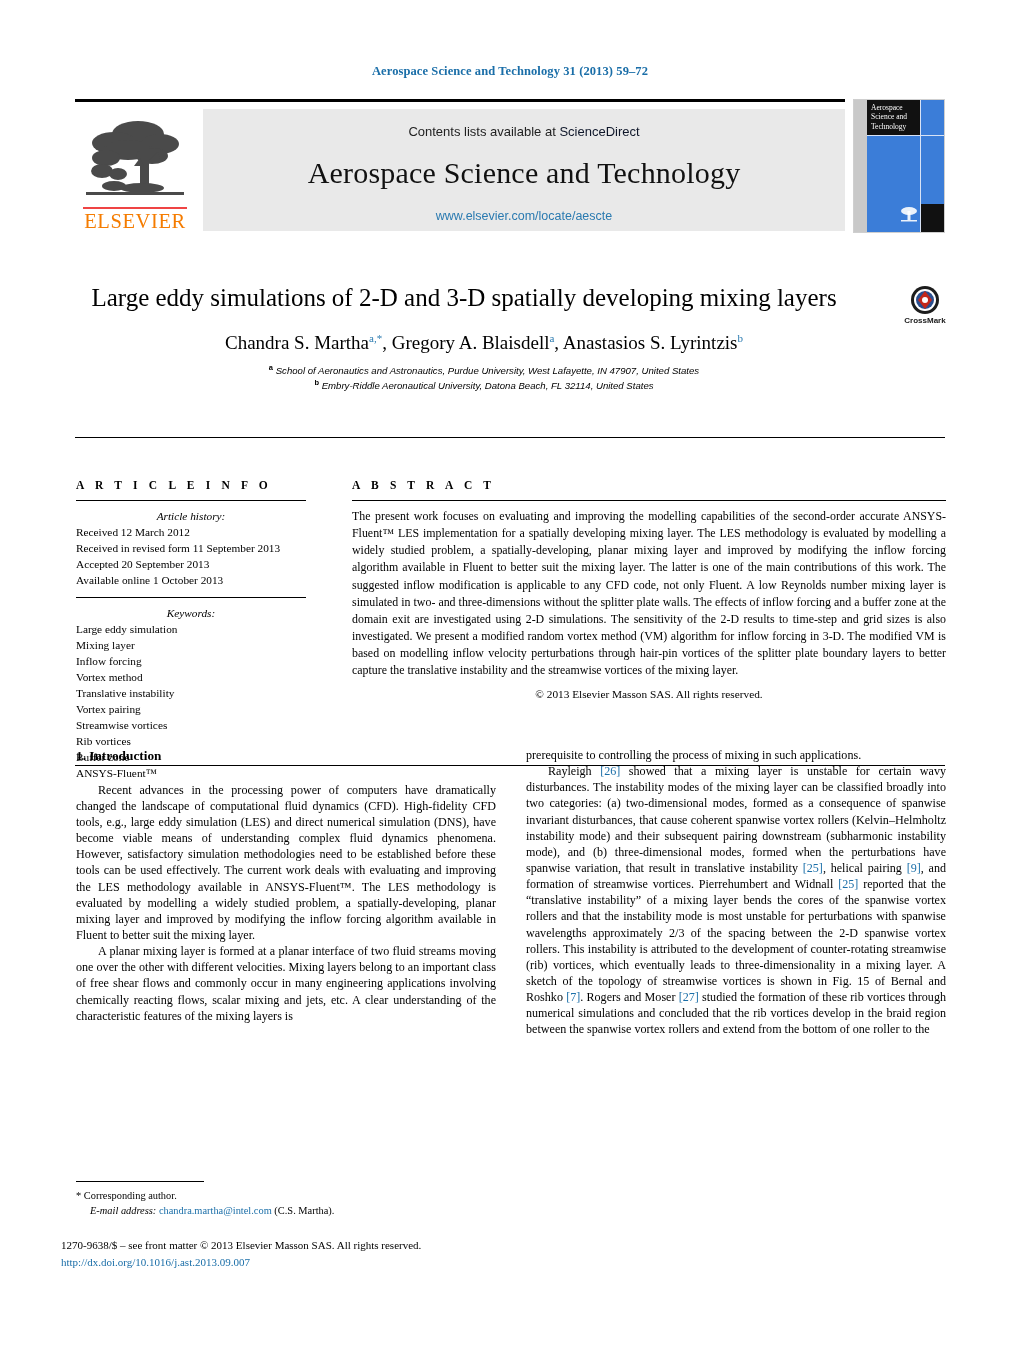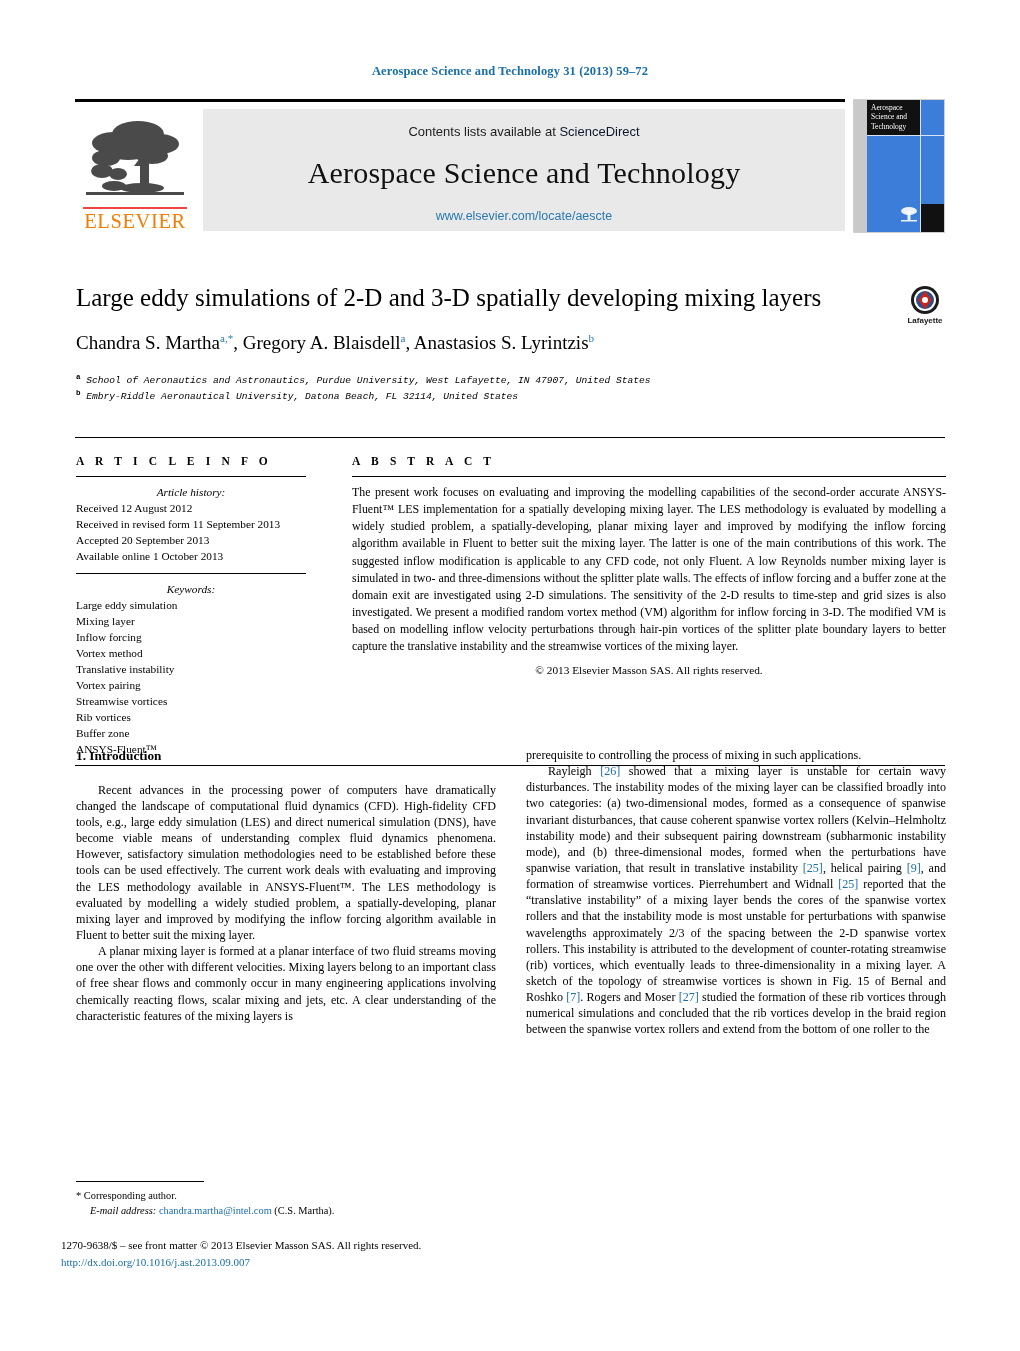--- a/index.html
+++ b/index.html
@@ -100,41 +100,41 @@
     position:absolute; left:17px; top:3px; width:48px;
     font-family: "Liberation Serif", serif;
     font-size: 7.5px; color:#fff; line-height: 1.25;
     text-align: left;
   }
   .cover .clogo {
     position:absolute; left:46px; top:105px; width:18px; height:20px;
   }
 
   
-  .titleblock { position: absolute; top: 283px; left: 76px; width: 800px; }
+  .titleblock { position: absolute; top: 283px; left: 84px; width: 800px; text-align: center; }
   .paper-title {
     font-family: "Liberation Serif", serif;
     font-size: 25px;
     line-height: 1.22;
     color: #000;
     font-weight: normal;
     margin: 0;
     width: 760px;
   }
   .authors {
     margin-top: 18px;
     font-family: "Liberation Serif", serif;
     font-size: 19px;
     color: #000;
   }
   .authors sup { font-size: 11px; color:#2a7ab0; vertical-align: super; }
   .authors sup.star { color:#2a7ab0; }
   .affils {
-    margin-top: 18px;
-    font-family: Liberation Mono, monospace;
+    margin-top: 9px;
+    font-family: Liberation Sans, sans-serif;
     font-style: italic;
     font-size: 9.6px;
     line-height: 1.45;
     color: #000;
   }
   .affils sup { font-size: 7.5px; font-style: normal; font-weight: bold; }
 
   .crossmark {
     position: absolute; top: 285px; left: 896px;
     width: 58px; height: 46px;
@@ -154,20 +154,21 @@
 
   .infocol { position: absolute; top: 455px; left: 76px; width: 230px; }
   .abscol  { position: absolute; top: 455px; left: 352px; width: 594px; }
 
   .sechead {
     font-family: "Liberation Serif", serif;
     font-size: 11.5px;
     font-weight: bold;
     letter-spacing: 4.2px;
     color: #000;
+    margin-top: 24px;
   }
   .hrline { border: 0; border-top: 1px solid #000; margin: 9px 0 7px 0; }
 
   .info-body {
     font-family: "Liberation Serif", serif;
     font-size: 11.3px;
     line-height: 1.42;
     color: #000;
   }
   .info-body .lbl { font-style: italic; font-weight: normal; display:block;text-align:center; }
@@ -303,31 +304,31 @@
   </div>
 
   <div class="crossmark">
     <svg class="cmlogo" viewBox="0 0 30 30">
       <circle cx="15" cy="15" r="14" fill="#1c1c1c"></circle>
       <circle cx="15" cy="15" r="11" fill="#ffffff"></circle>
       <circle cx="15" cy="15" r="9" fill="#2a4f8f"></circle>
       <path d="M15 6 L22 15 L15 24 L8 15 Z" fill="#c4281c"></path>
       <circle cx="15" cy="15" r="3" fill="#ffffff"></circle>
     </svg>
-    <div class="cmtext">Lafayette</div>
+    <div class="cmtext">CrossMark</div>
   </div>
 
   <div class="divider"></div>
 
   <div class="infocol">
     <div class="sechead">A R T I C L E    I N F O</div>
     <hr class="hrline">
     <div class="info-body">
       <span class="lbl">Article history:</span>
-      <span class="kw-line">Received 12 August 2012</span>
+      <span class="kw-line">Received 12 March 2012</span>
       <span class="kw-line">Received in revised form 11 September 2013</span>
       <span class="kw-line">Accepted 20 September 2013</span>
       <span class="kw-line">Available online 1 October 2013</span>
     </div>
     <hr class="hrline">
     <div class="info-body">
       <span class="lbl">Keywords:</span>
       <span class="kw-line">Large eddy simulation</span>
       <span class="kw-line">Mixing layer</span>
       <span class="kw-line">Inflow forcing</span>

